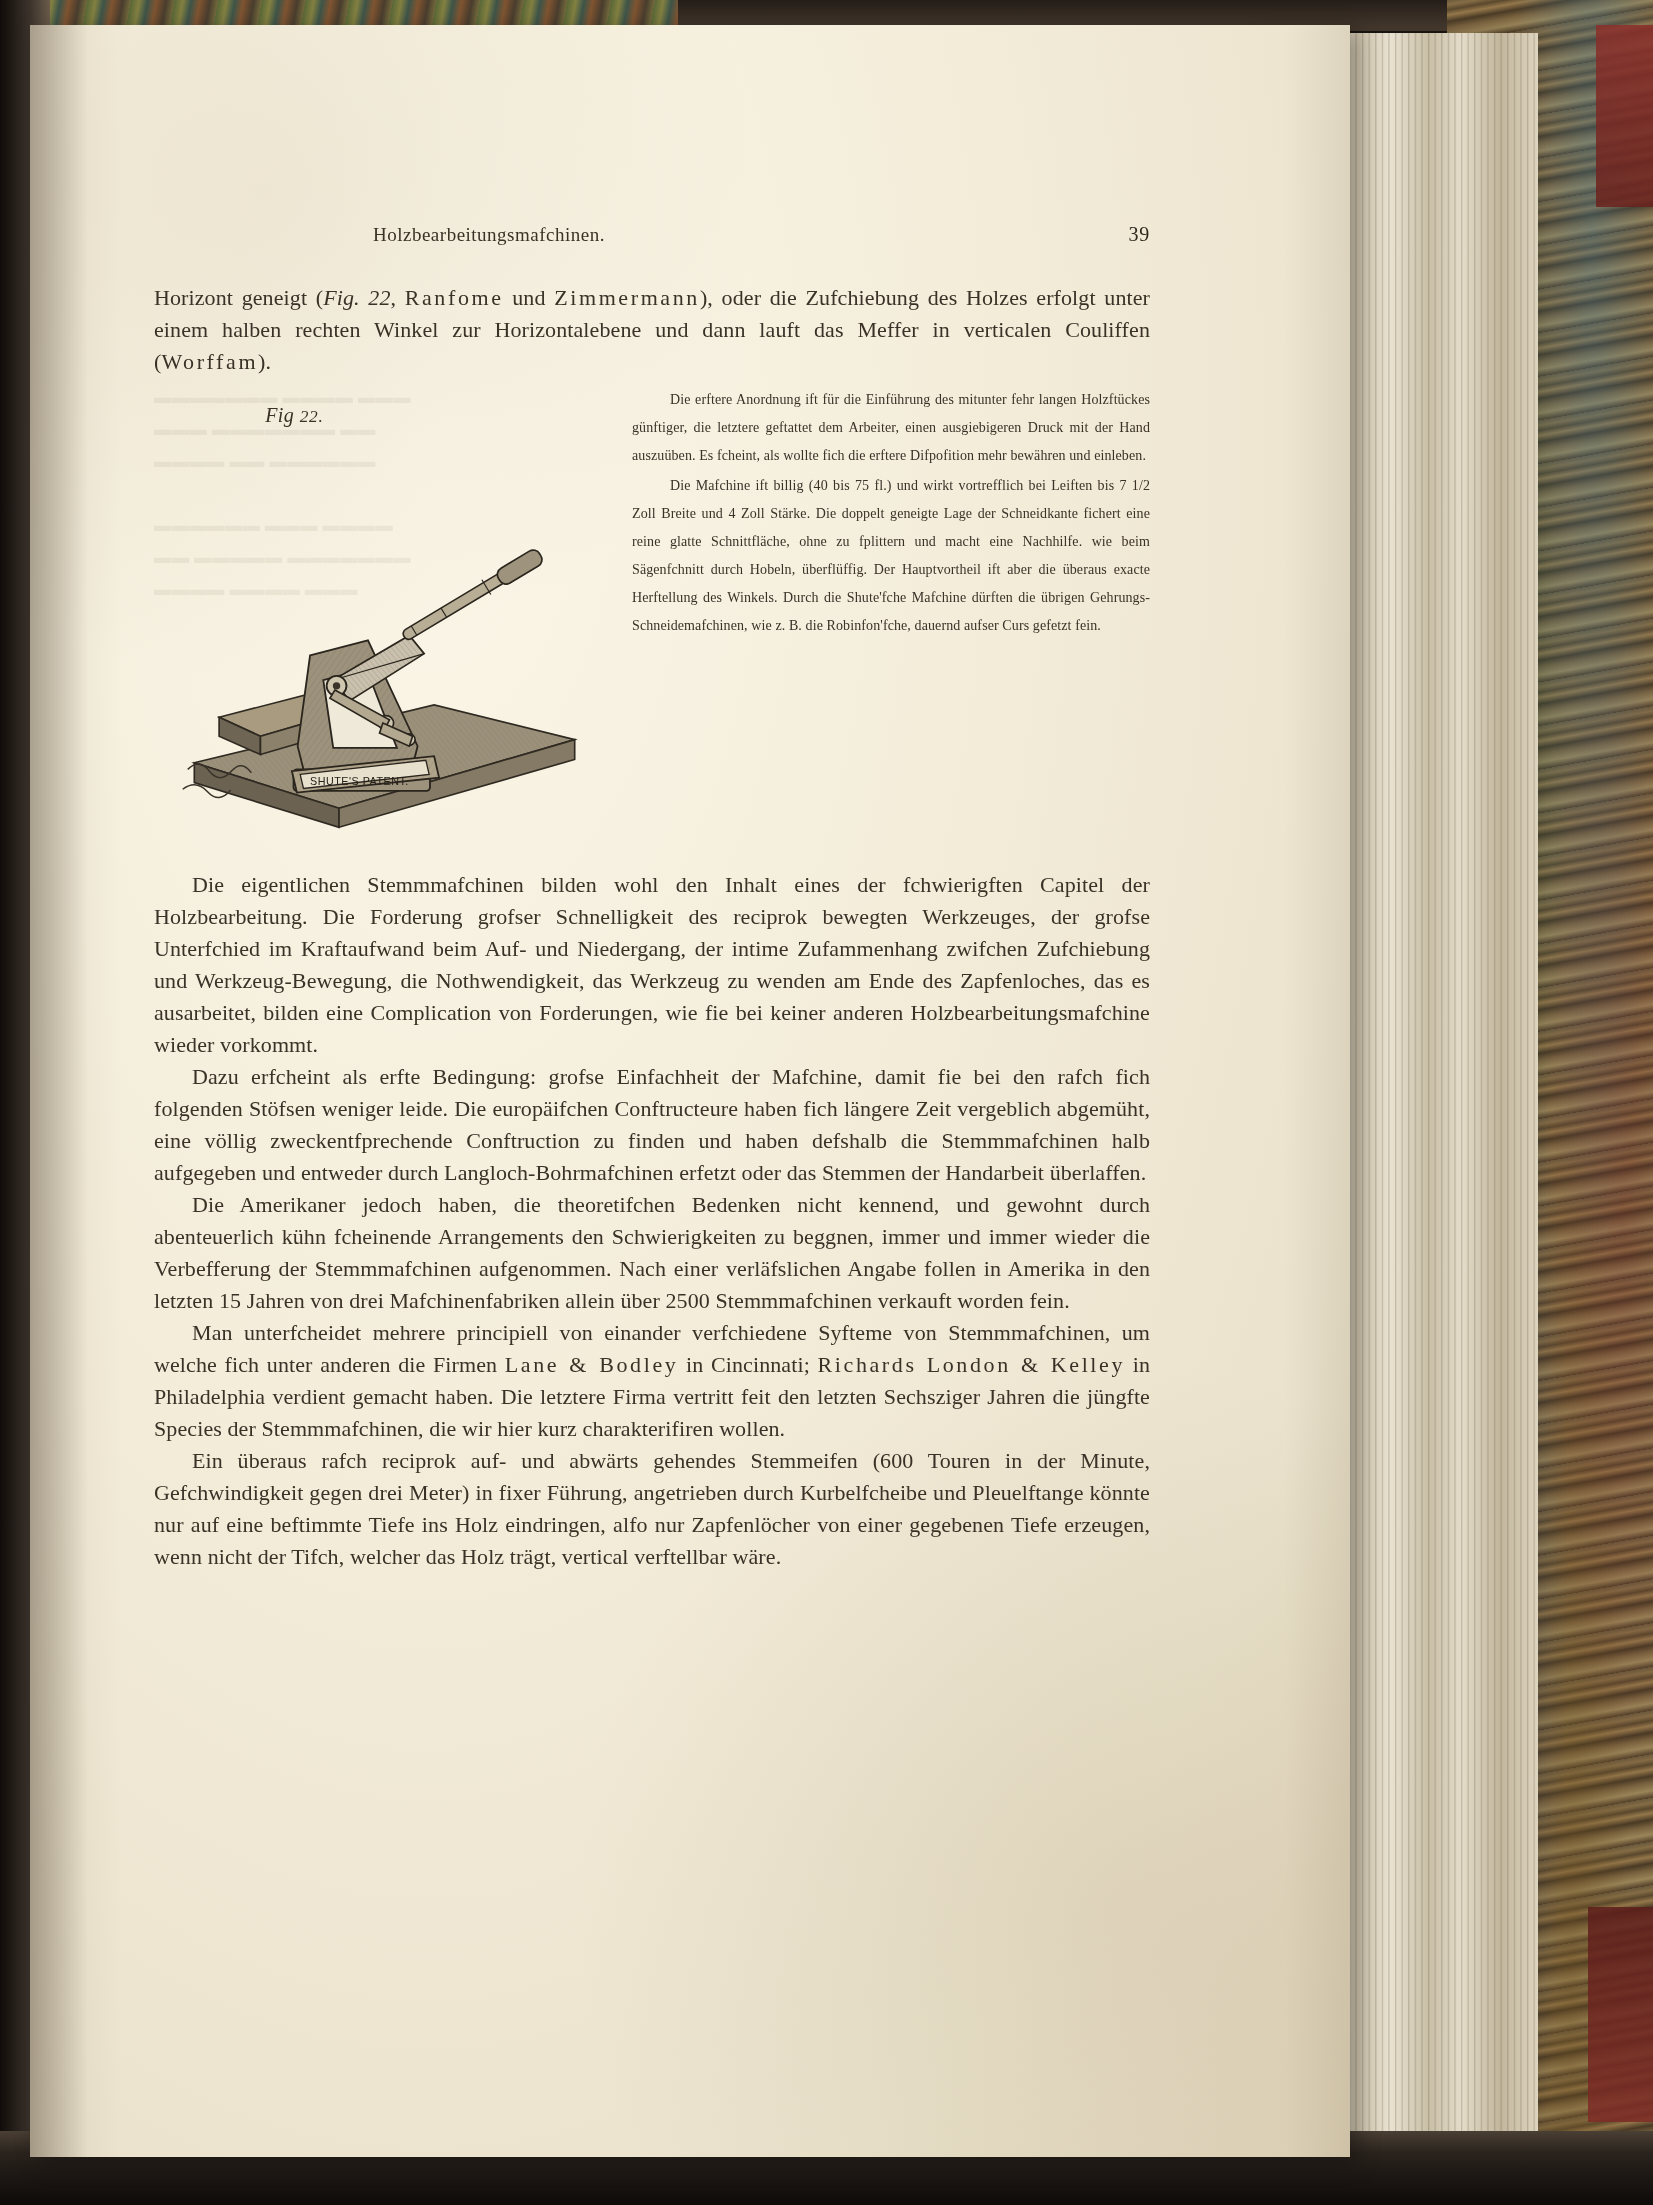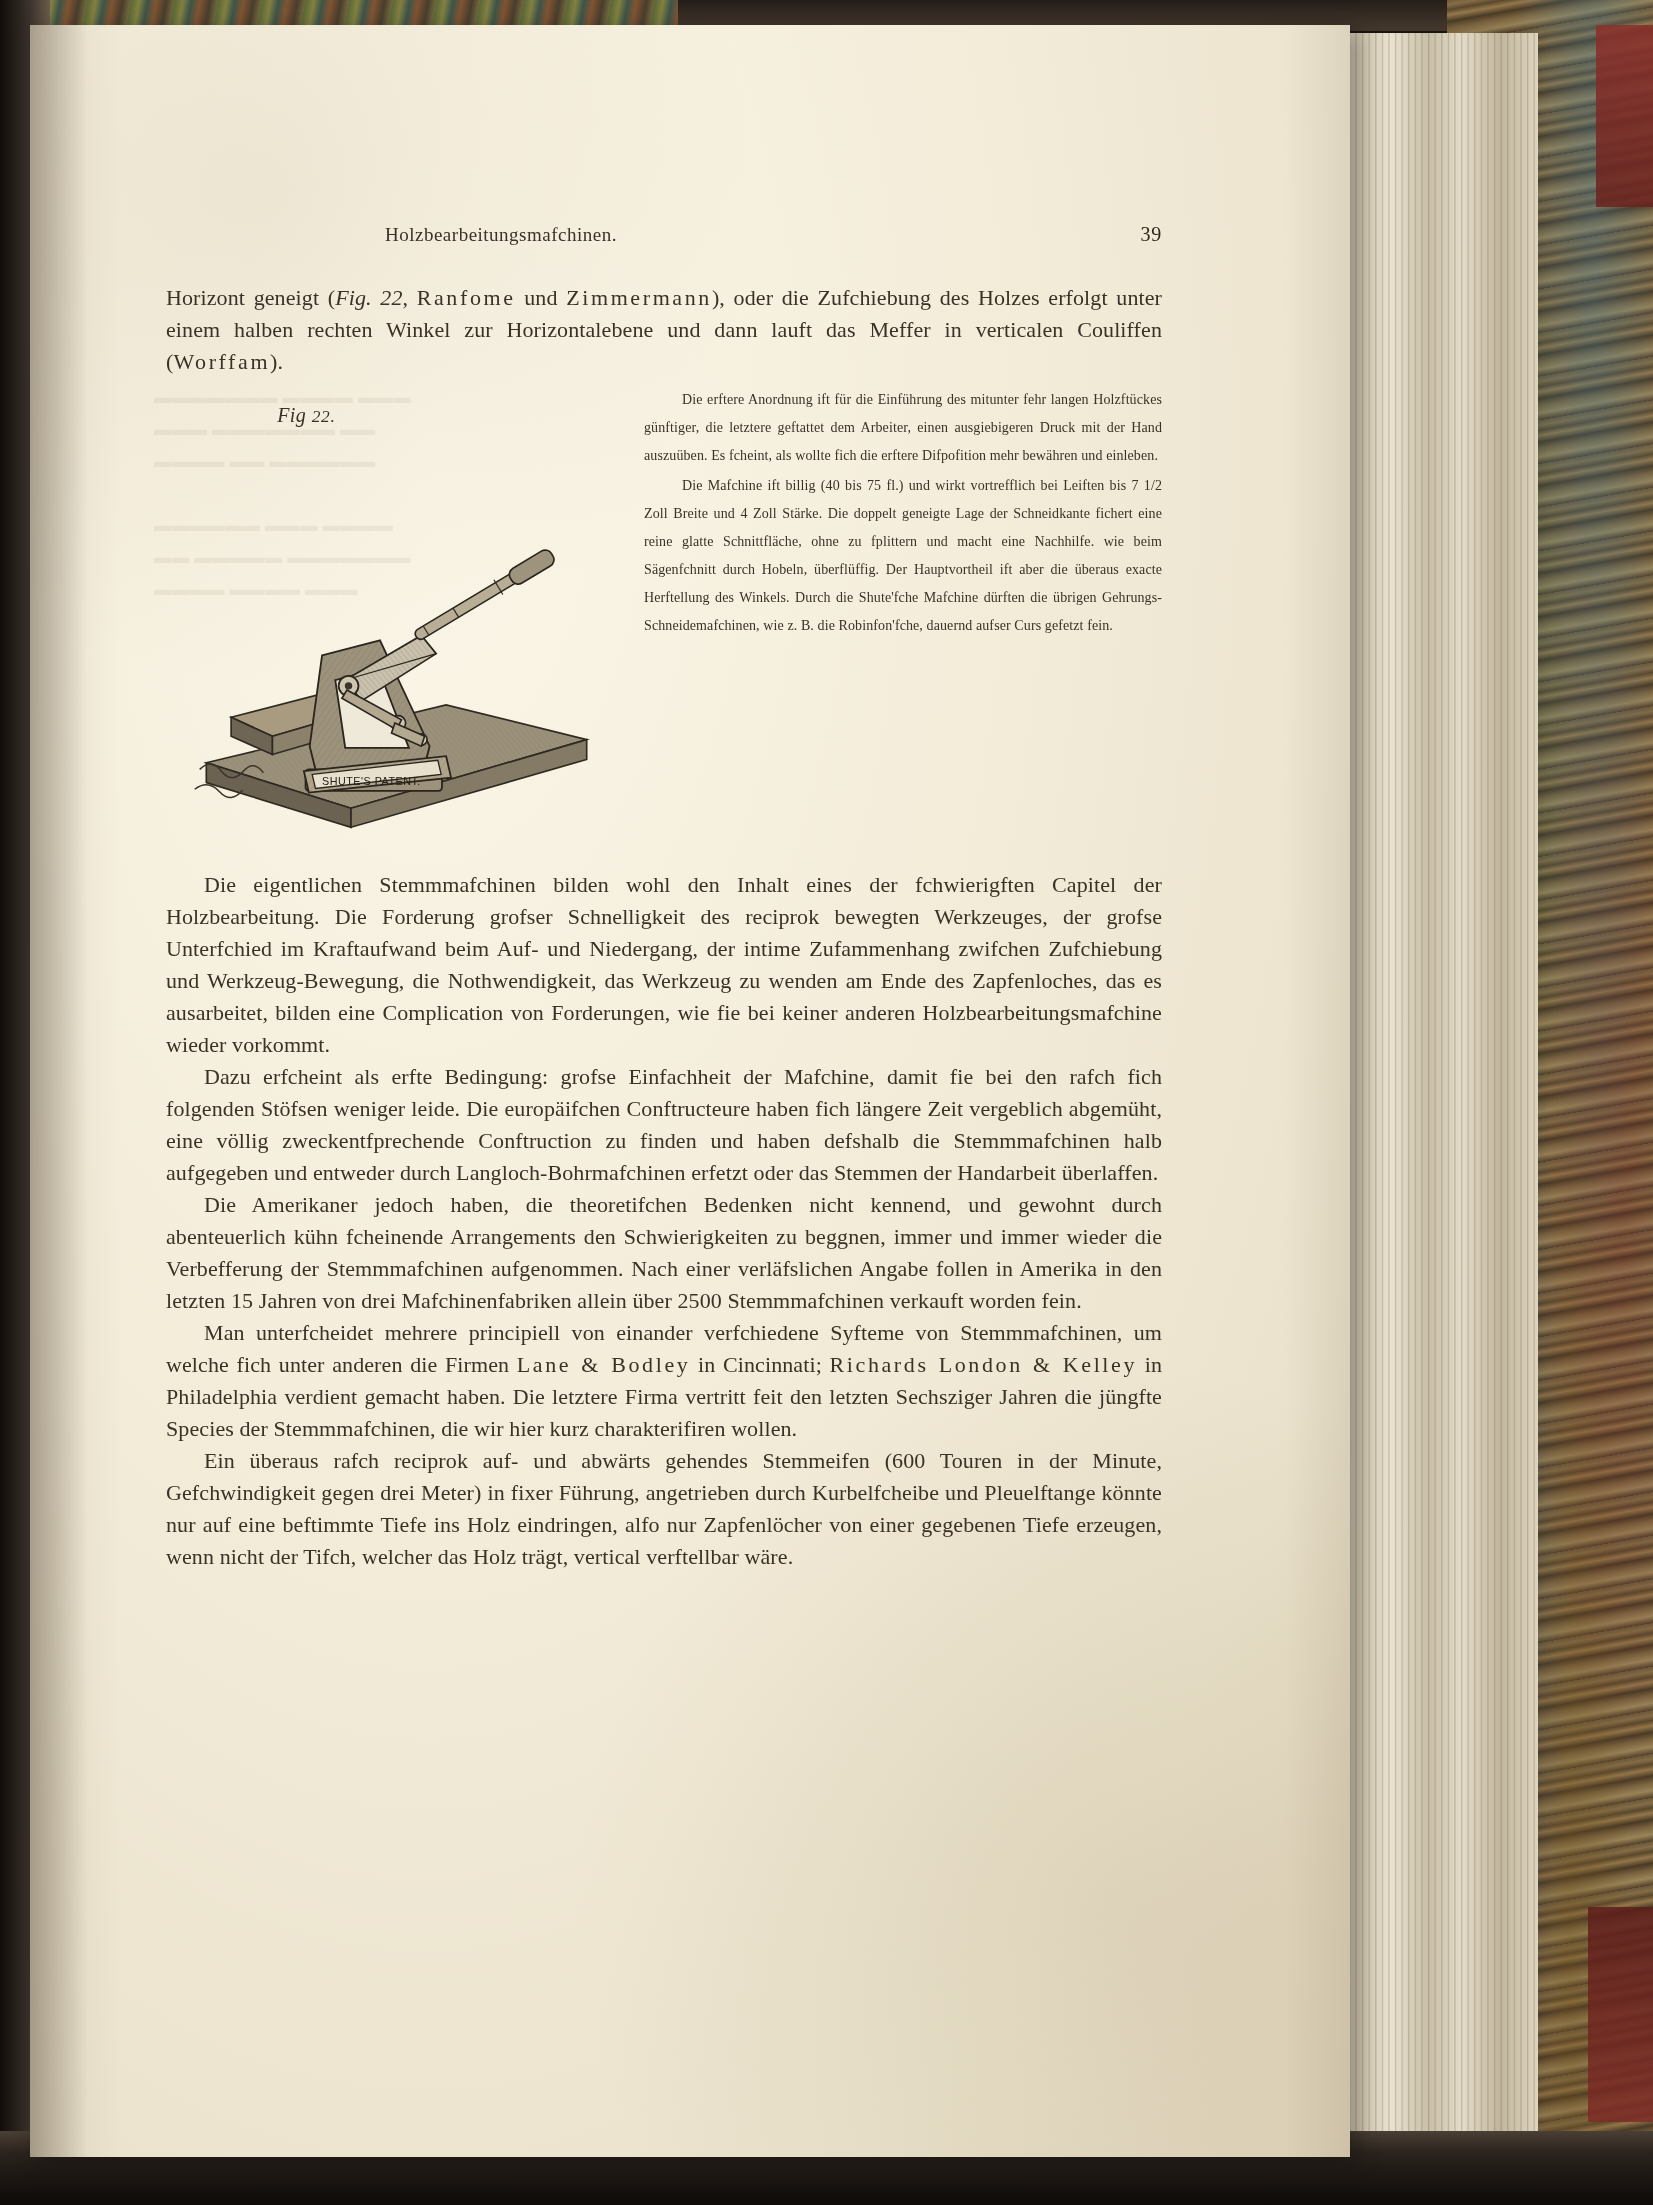--- a/index.html
+++ b/index.html
@@ -159,21 +159,21 @@
     font-size: 17.4px;
     line-height: 32px;
     letter-spacing: 0.3px;
     pointer-events: none;
     user-select: none;
   }
 
   
   .content {
     position: absolute;
-    left: 136px;
+    left: 124px;
     top: 198px;
     width: 996px;
     color: #342c21;
   }
   .running-head {
     display: flex;
     align-items: baseline;
     justify-content: space-between;
     margin-bottom: 36px;
   }

